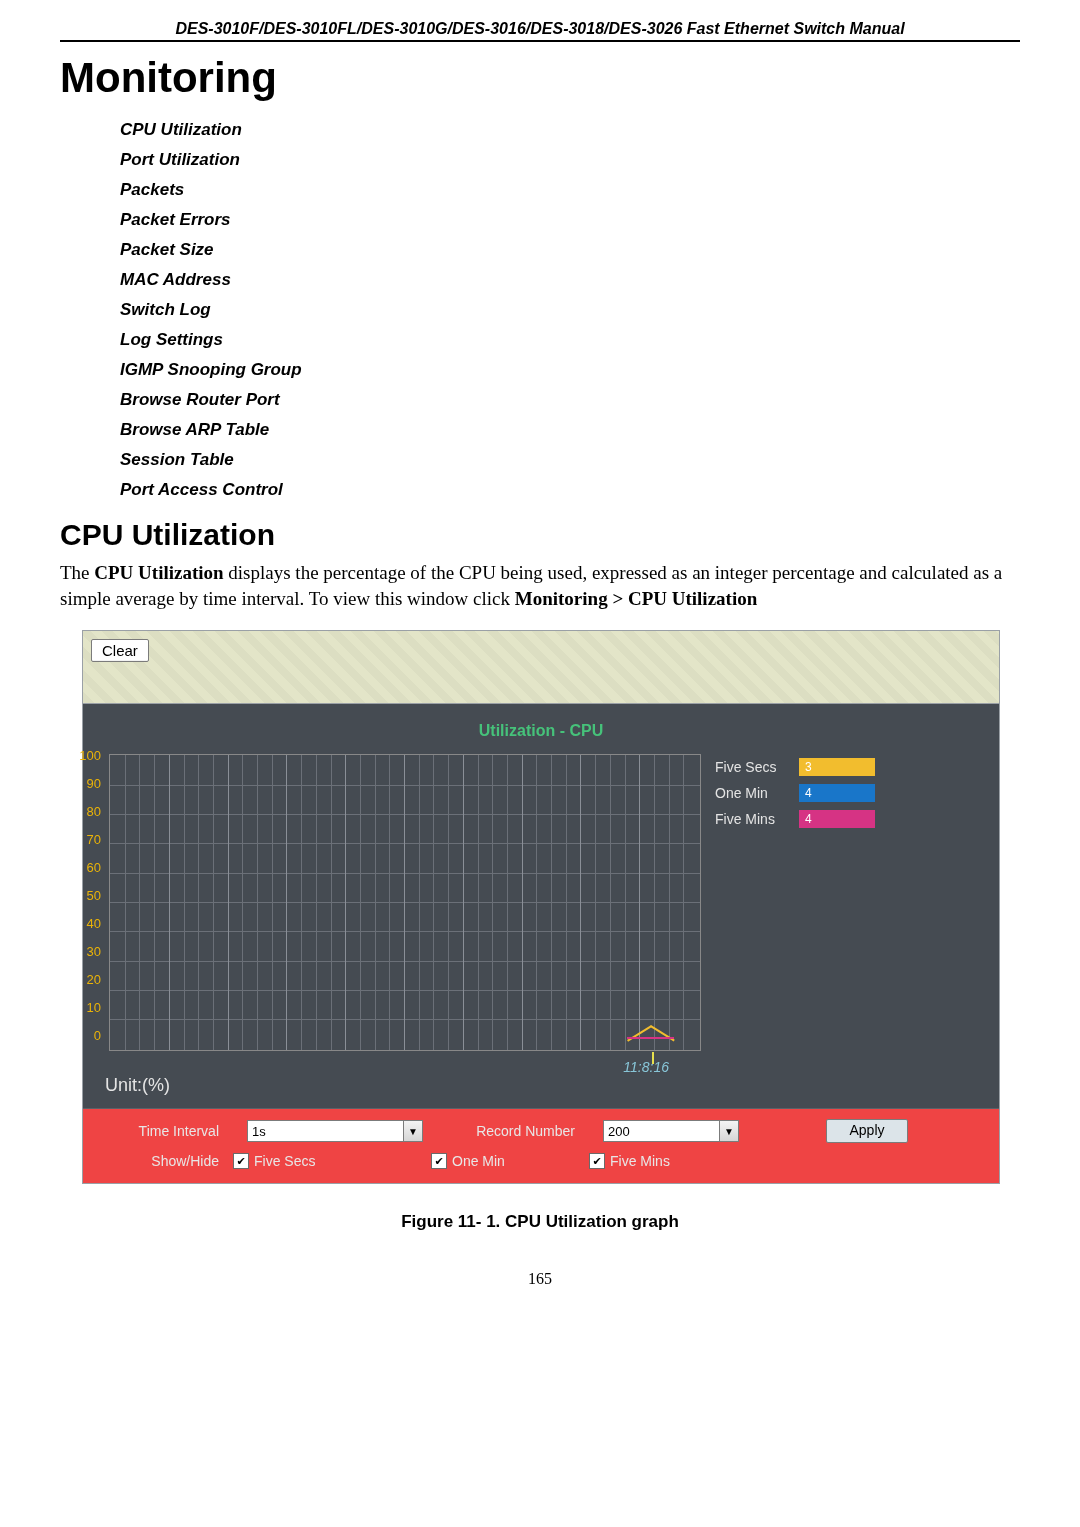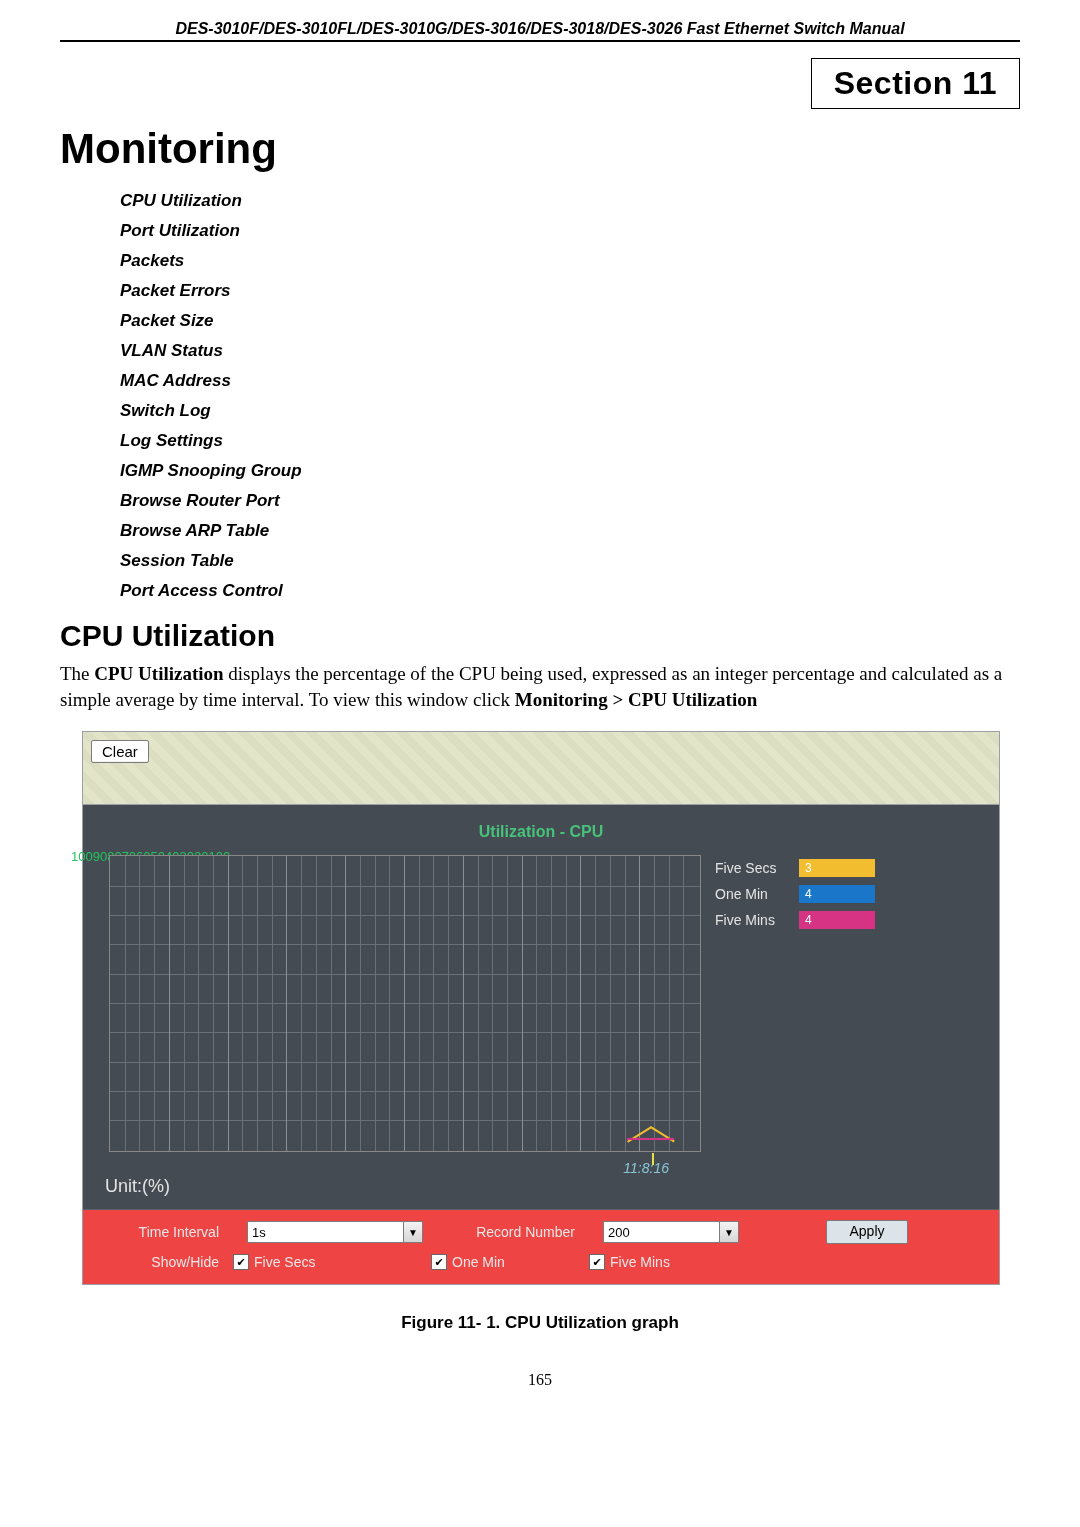--- a/index.html
+++ b/index.html
@@ -135,23 +135,24 @@
     position: relative;
     width: 590px;
     height: 295px;
     margin-left: 12px;
   }
   .y-labels {
     position: absolute;
     left: -38px; top: -6px;
     height: 100%;
     display: flex;
+    flex-direction: column;
     justify-content: space-between;
     font-size: 13px;
-    color: #22c55e;
+    color: #eab308;
     text-align: right;
     width: 30px;
   }
   .plot {
     width: 100%;
     height: 100%;
     border: 1px solid #888;
     position: relative;
     background: #454b52;
     overflow: hidden;
@@ -270,34 +271,30 @@
   .line-pink   { background: #d63384; }
 
 </style>
 </head>
 <body>
 
 <div class="page">
 
   <div class="running-header">DES-3010F/DES-3010FL/DES-3010G/DES-3016/DES-3018/DES-3026 Fast Ethernet Switch Manual</div>
 
-  <div class="section-box">
-    <span class="section-label">Section 11</span>
-  </div>
   <div class="clear"></div>
 
   <div class="h1">Monitoring</div>
 
   <div class="toc">
     <div class="toc-item">CPU Utilization</div>
     <div class="toc-item">Port Utilization</div>
     <div class="toc-item">Packets</div>
     <div class="toc-item">Packet Errors</div>
     <div class="toc-item">Packet Size</div>
-    <div class="toc-item">VLAN Status</div>
     <div class="toc-item">MAC Address</div>
     <div class="toc-item">Switch Log</div>
     <div class="toc-item">Log Settings</div>
     <div class="toc-item">IGMP Snooping Group</div>
     <div class="toc-item">Browse Router Port</div>
     <div class="toc-item">Browse ARP Table</div>
     <div class="toc-item">Session Table</div>
     <div class="toc-item">Port Access Control</div>
   </div>
 

